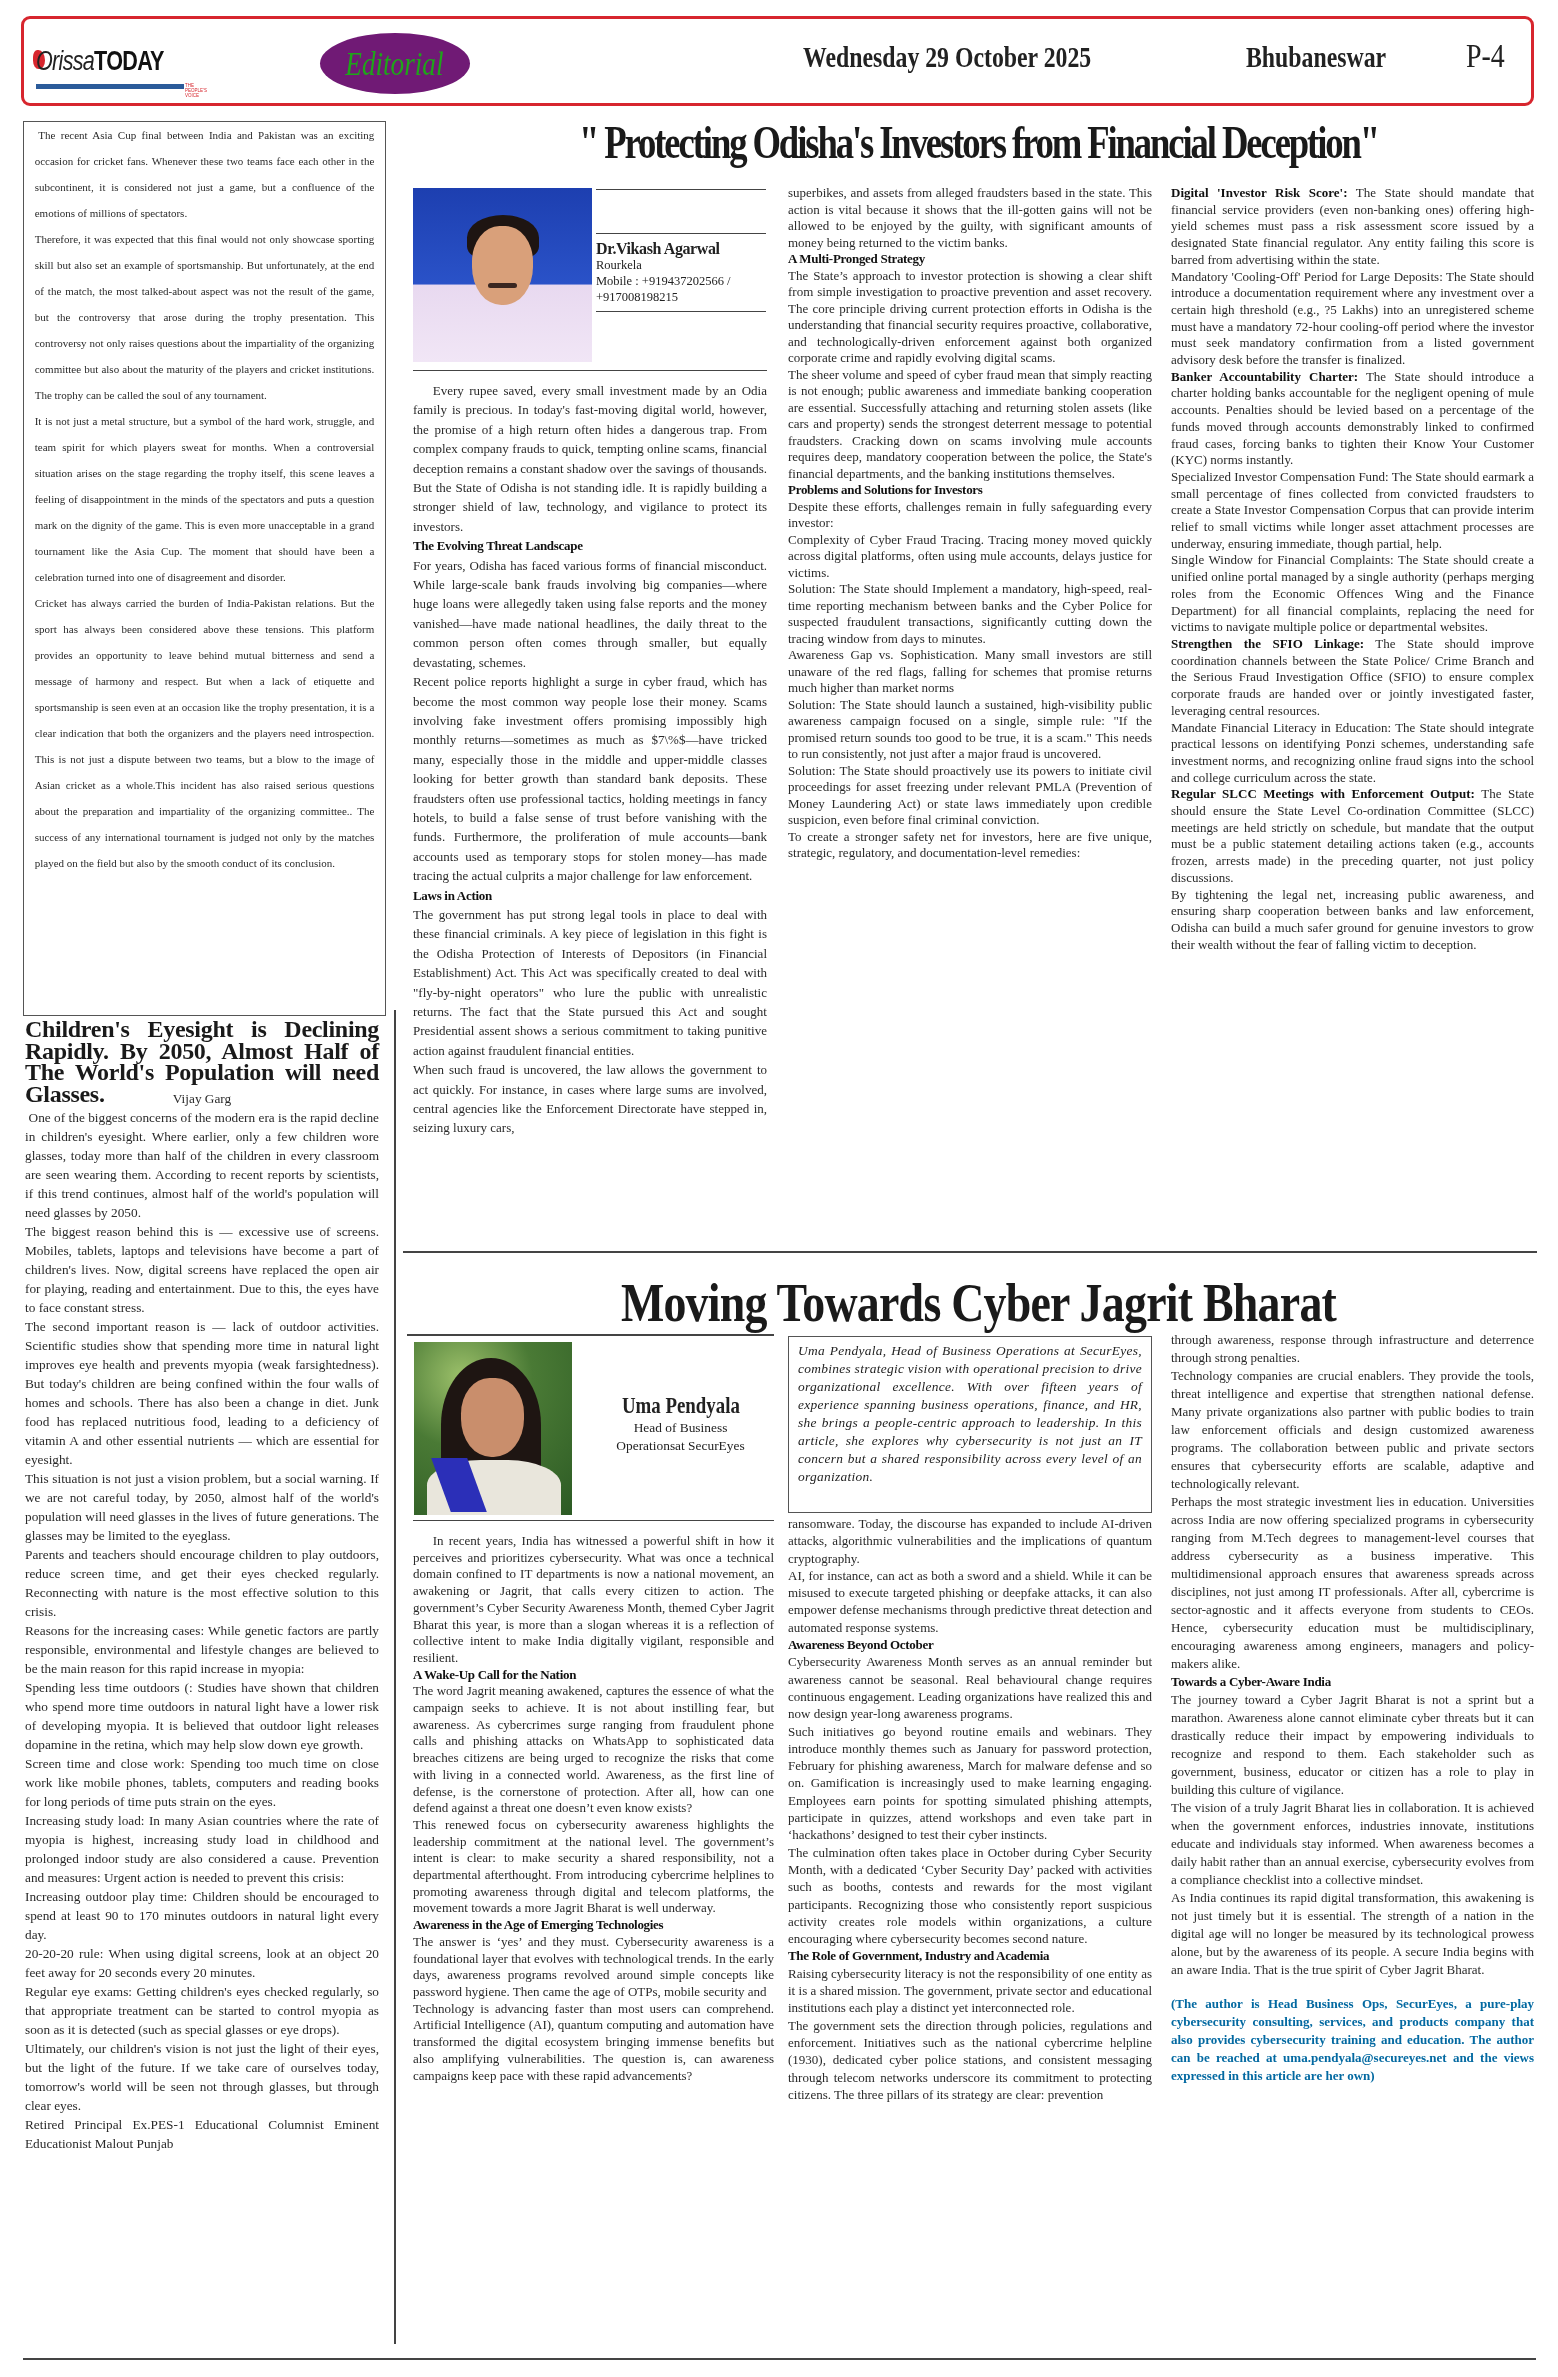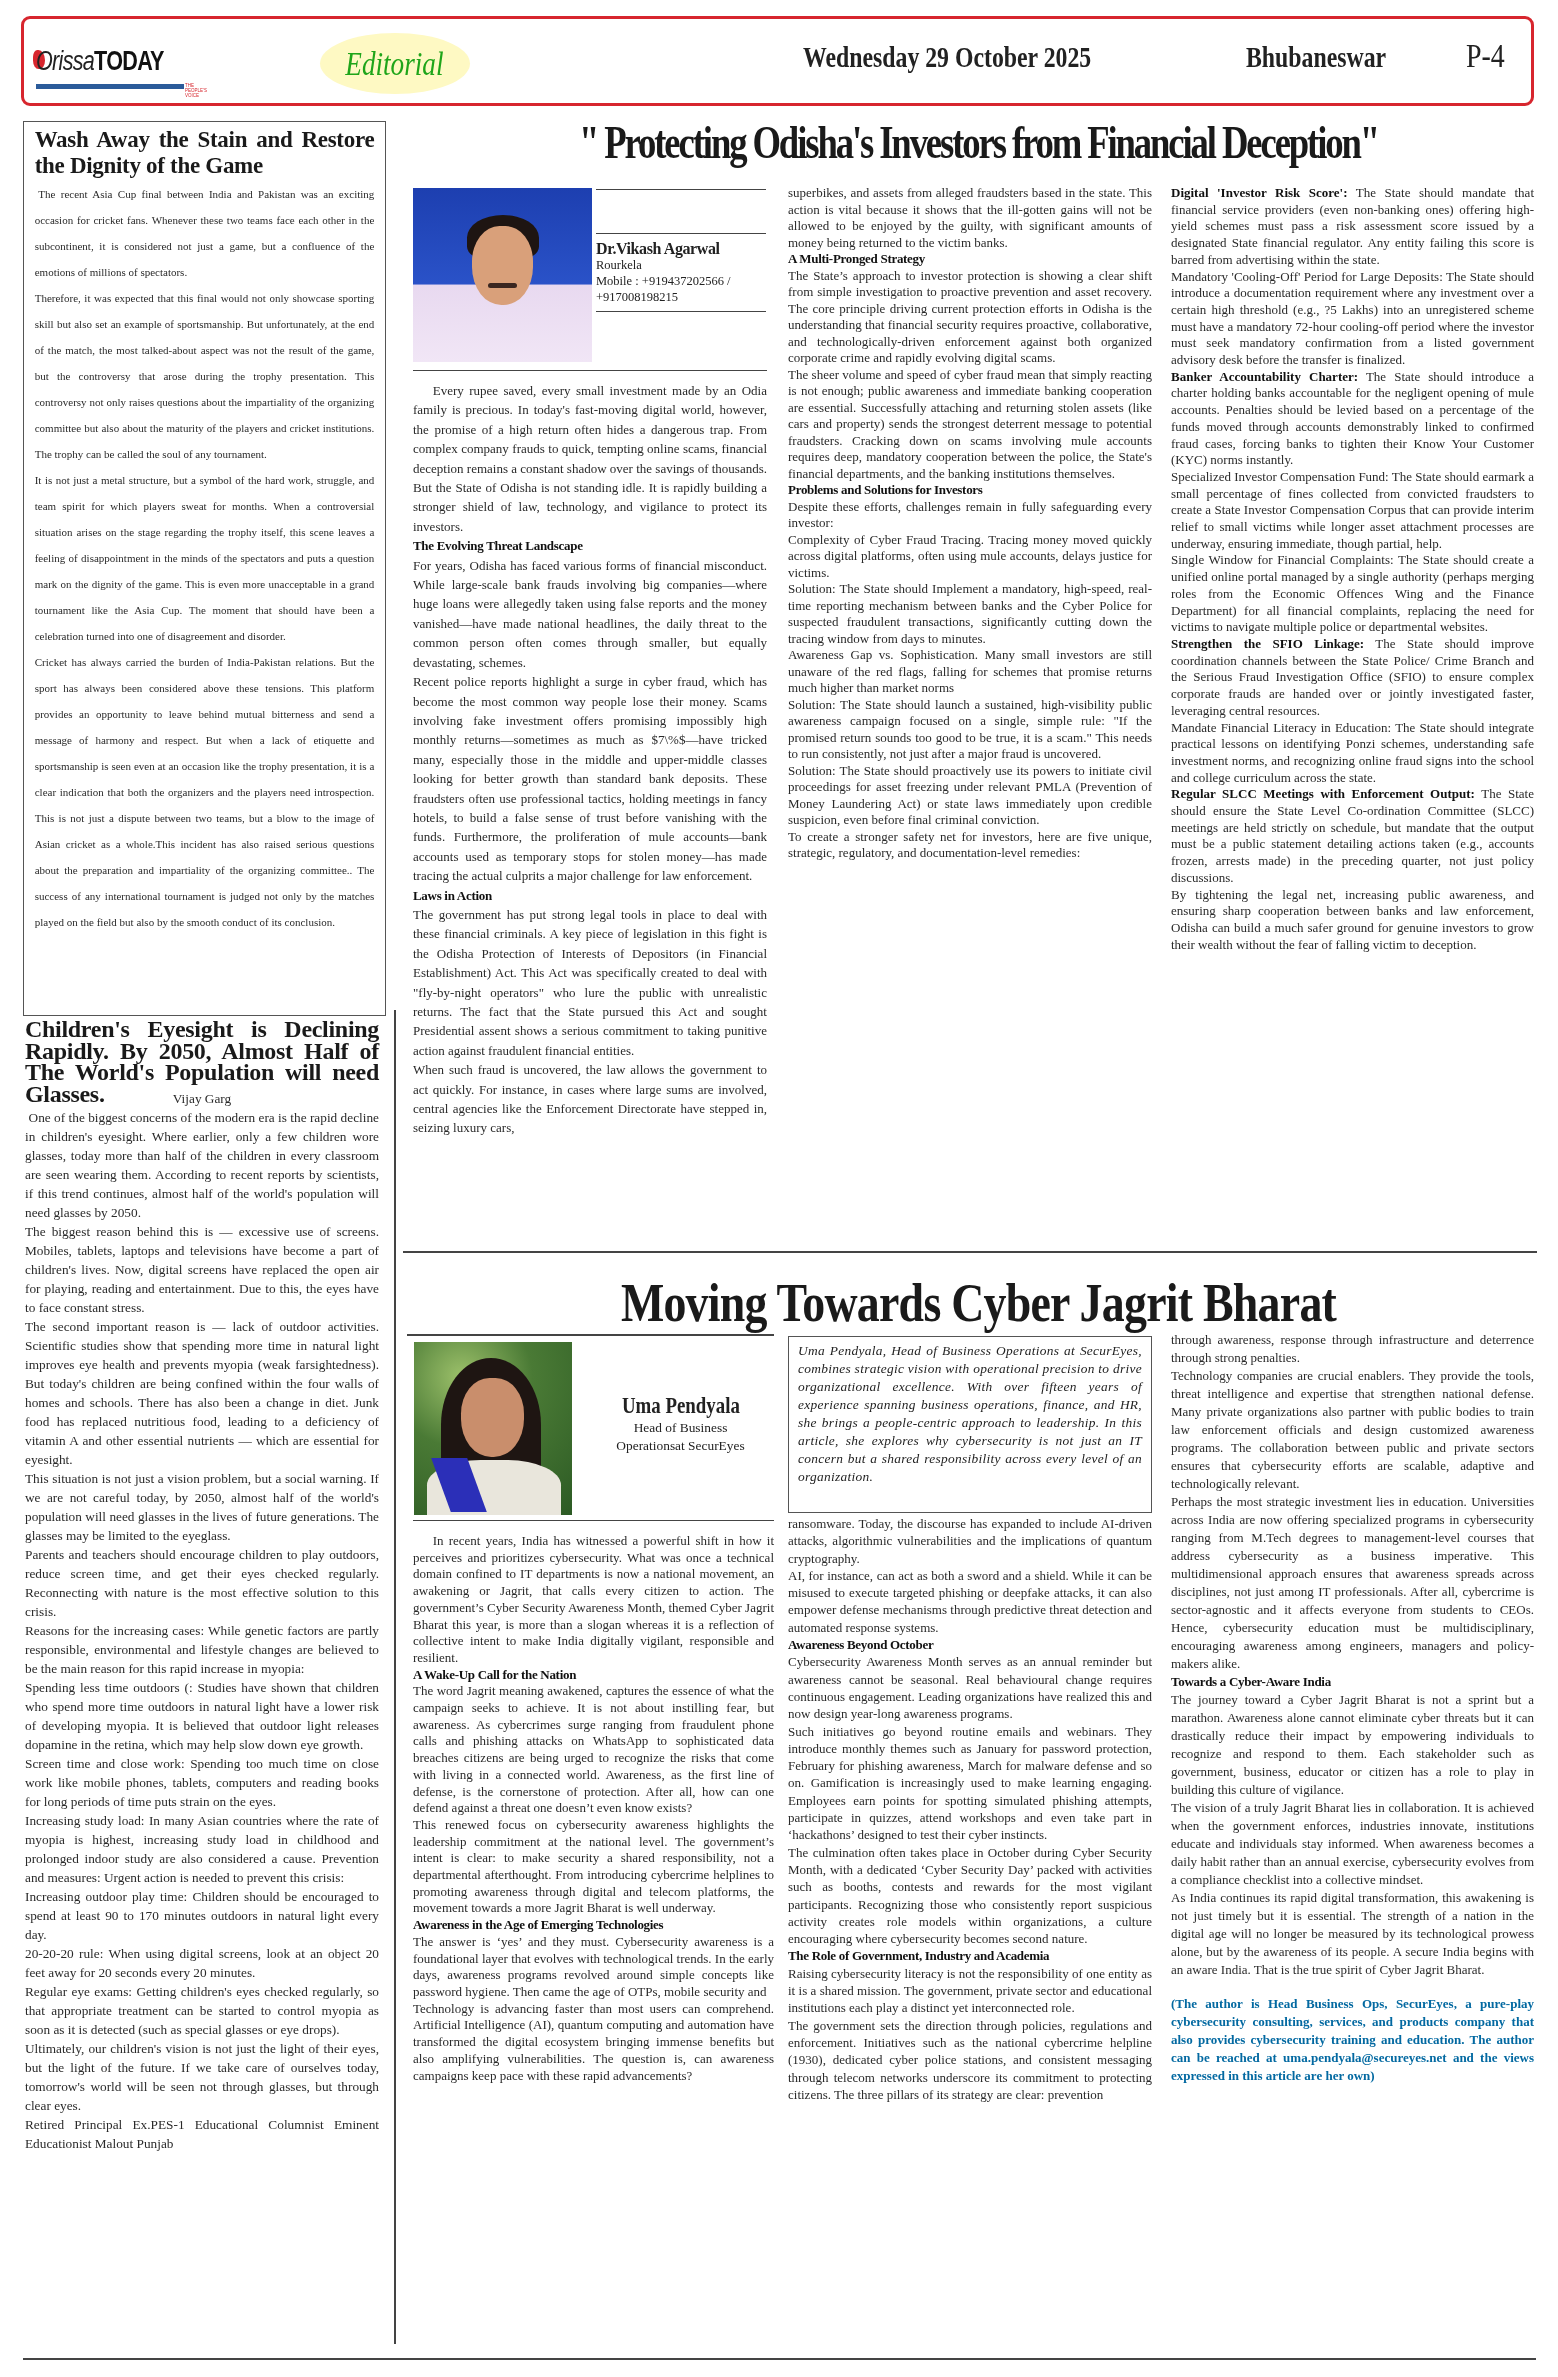--- a/index.html
+++ b/index.html
@@ -5,21 +5,21 @@
   html, body { margin:0; padding:0; background:#fff; }
   body { width:1558px; height:2377px; position:relative; overflow:hidden; font-family:"Liberation Serif", serif; color:#222; }
   .masthead { position:absolute; left:20.6px; top:16px; width:1513px; height:90px; border:3.6px solid #d7262e; border-radius:9px; box-sizing:border-box; }
   .logo { position:absolute; left:12.5px; top:27px; width:170px; height:45px; }
   .logo .lt { font-family:"Liberation Sans", sans-serif; font-size:27px; line-height:30px; letter-spacing:-0.9px; transform:scaleX(0.8); transform-origin:left; white-space:nowrap; }
   .logo .lt .o { font-style:italic; color:#222; }
   .logo .lt .t { font-weight:bold; color:#111; }
   .logo .flag { position:absolute; left:-3.6px; top:3.6px; width:12.5px; height:19.7px; background:#d7262e; border-radius:40% 60% 50% 50%; }
   .logo .bar { position:absolute; left:0; top:38px; width:148px; height:5.4px; background:#2b5b9a; }
   .logo .tag { position:absolute; left:149px; top:37px; font-size:4.5px; color:#d7262e; font-family:"Liberation Sans", sans-serif; }
-  .ed-badge { position:absolute; left:296px; top:14.3px; width:150px; height:61px; border-radius:50%; background:#fef9c3; display:flex; align-items:center; justify-content:center; }
+  .ed-badge { position:absolute; left:296px; top:14.3px; width:150px; height:61px; border-radius:50%; background:#701a75; display:flex; align-items:center; justify-content:center; }
   .ed-badge span { color:#1fa51a; font-style:italic; font-size:34px; transform:scaleX(0.8); display:inline-block; }
   .hdr-date, .hdr-city, .hdr-page { position:absolute; top:21.5px; font-size:29px; transform:scaleX(0.82); transform-origin:left; color:#222; }
   .hdr-date { left:779px; font-weight:bold; }
   .hdr-city { left:1222px; font-weight:bold; }
   .hdr-page { left:1442px; font-size:34px; top:18px; }
 
   .col { position:absolute; font-size:13.7px; line-height:18.4px; text-align:justify; color:#2a2a2a; }
   .col p { margin:0; }
   .col p.ind { text-indent:19.7px; }
   .col .sub { font-weight:bold; color:#111; letter-spacing:-0.3px; }
@@ -60,21 +60,20 @@
   </div>
   <div class="ed-badge">
       <span>Editorial</span>
     </div>
   <div class="hdr-date">Wednesday 29 October 2025</div>
   <div class="hdr-city">Bhubaneswar</div>
   <div class="hdr-page">P-4</div>
 </div>
 
 <div class="box1" style="height:895px;">
-  <div class="hl">Wash Away the Stain and Restore the Dignity of the Game</div>
   <div class="col" style="font-size:11px;line-height:26px;">
     <p style="text-indent:3.6px;">The recent Asia Cup final between India and Pakistan was an exciting occasion for cricket fans. Whenever these two teams face each other in the subcontinent, it is considered not just a game, but a confluence of the emotions of millions of spectators.</p>
     <p>Therefore, it was expected that this final would not only showcase sporting skill but also set an example of sportsmanship. But unfortunately, at the end of the match, the most talked-about aspect was not the result of the game, but the controversy that arose during the trophy presentation. This controversy not only raises questions about the impartiality of the organizing committee but also about the maturity of the players and cricket institutions. The trophy can be called the soul of any tournament.</p>
     <p>It is not just a metal structure, but a symbol of the hard work, struggle, and team spirit for which players sweat for months. When a controversial situation arises on the stage regarding the trophy itself, this scene leaves a feeling of disappointment in the minds of the spectators and puts a question mark on the dignity of the game. This is even more unacceptable in a grand tournament like the Asia Cup. The moment that should have been a celebration turned into one of disagreement and disorder.</p>
     <p>Cricket has always carried the burden of India-Pakistan relations. But the sport has always been considered above these tensions. This platform provides an opportunity to leave behind mutual bitterness and send a message of harmony and respect. But when a lack of etiquette and sportsmanship is seen even at an occasion like the trophy presentation, it is a clear indication that both the organizers and the players need introspection. This is not just a dispute between two teams, but a blow to the image of Asian cricket as a whole.This incident has also raised serious questions about the preparation and impartiality of the organizing committee.. The success of any international tournament is judged not only by the matches played on the field but also by the smooth conduct of its conclusion.</p>
   </div>
 </div>
 
 <div class="a2">
   <div class="hl">Children's Eyesight is Declining Rapidly. By 2050, Almost Half of The World's Population will need Glasses.</div>

